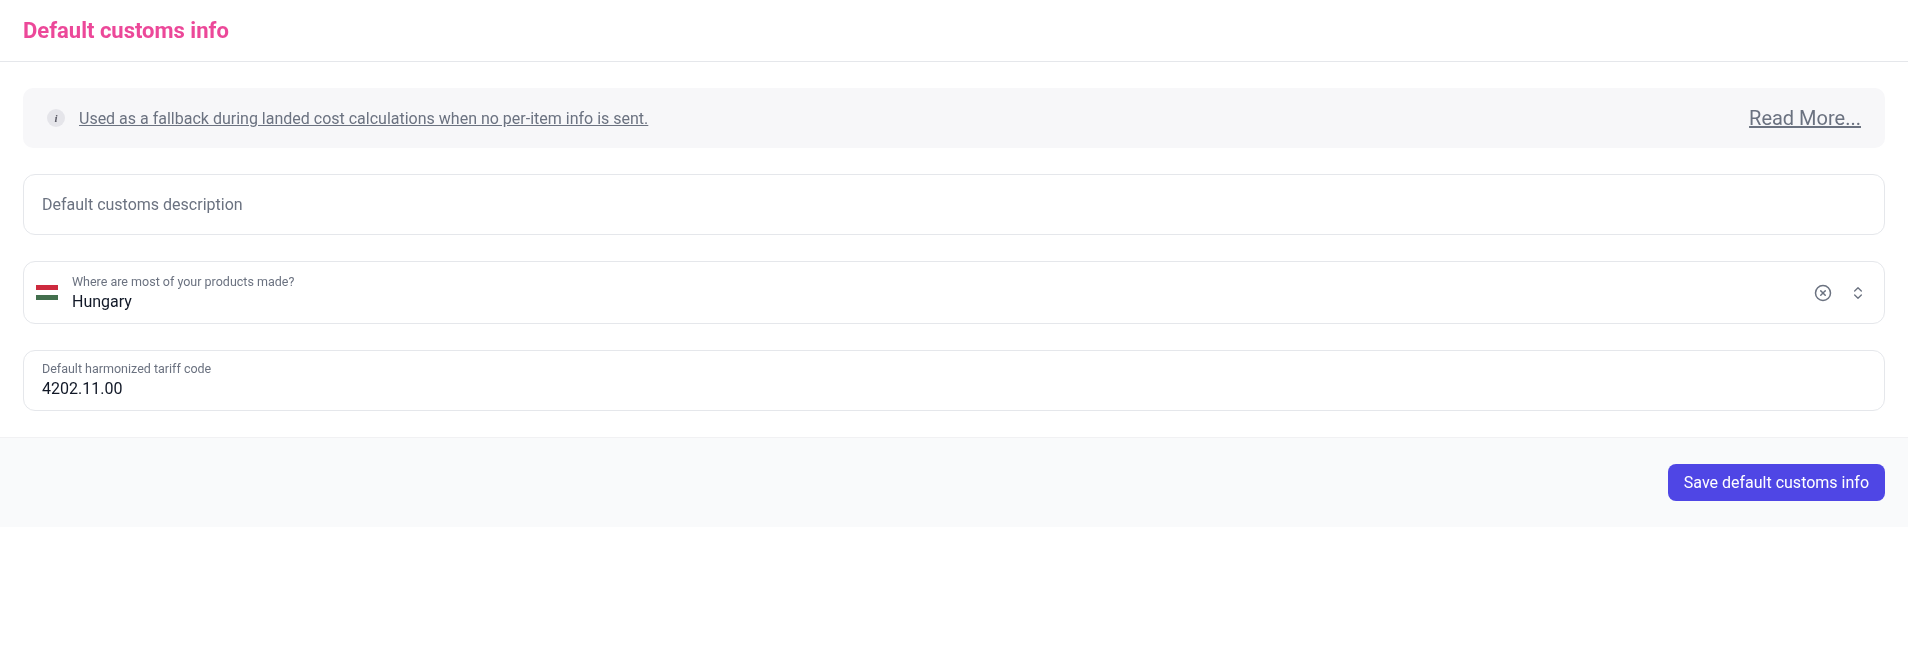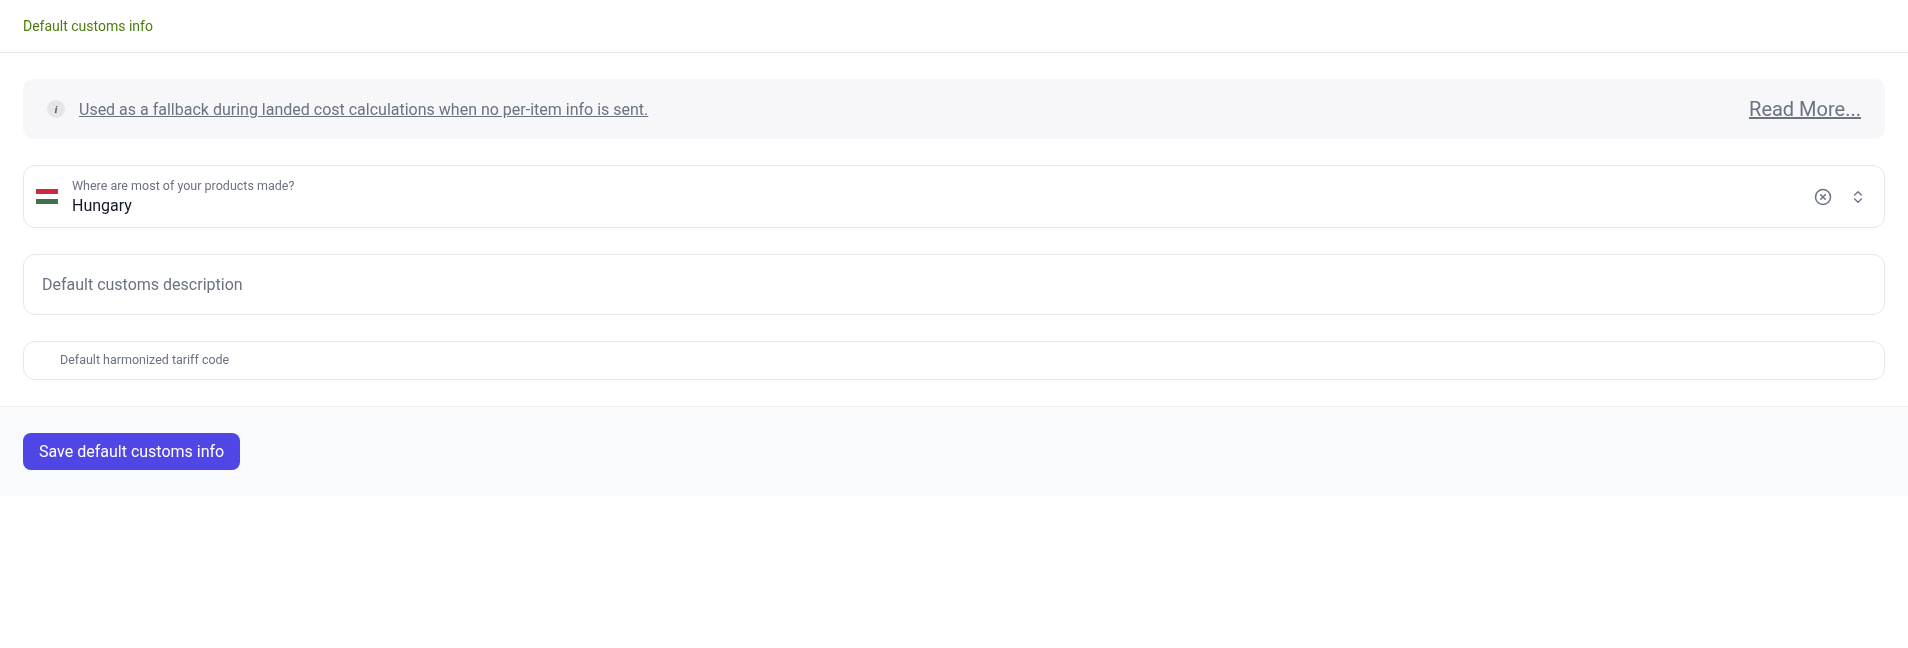--- a/index.html
+++ b/index.html
@@ -11,23 +11,23 @@
     font-family: -apple-system, BlinkMacSystemFont, "Segoe UI", Roboto, "Helvetica Neue", Arial, sans-serif;
     background: #ffffff;
     color: #111827;
     font-size: 16px;
   }
   .page-header {
     padding: 18px 23px;
     border-bottom: 1px solid #e5e7eb;
   }
   .page-title {
-    font-size: 14px;
-    font-weight: 400;
-    color: #4d7c0f;
+    font-size: 22px;
+    font-weight: 700;
+    color: #ec4899;
   }
   .content {
     padding: 26px 23px 26px 23px;
   }
   .info-banner {
     background: #f7f7f9;
     border-radius: 10px;
     padding: 18px 24px;
     display: flex;
     align-items: center;
@@ -115,28 +115,28 @@
     cursor: pointer;
   }
   .desc-field {
     padding: 20px 18px;
   }
   .desc-placeholder {
     color: #6b7280;
     font-size: 16px;
   }
   .tariff-field {
-    padding: 10px 18px 12px 36px;
+    padding: 10px 18px 12px 18px;
     margin-bottom: 0;
   }
   .footer {
     background: #f9fafb;
     padding: 26px 23px;
     display: flex;
-    justify-content: flex-start;
+    justify-content: flex-end;
     border-top: 1px solid #f1f1f3;
   }
   .save-btn {
     background: #4f46e5;
     color: #ffffff;
     border: none;
     border-radius: 8px;
     padding: 9px 16px;
     font-size: 16px;
     cursor: pointer;
@@ -152,20 +152,24 @@
 </div>
 
 <div class="content">
 
   <div class="info-banner">
     <div class="info-left">
       <div class="info-icon">i</div>
       <div class="info-text">Used as a fallback during landed cost calculations when no per-item info is sent.</div>
     </div>
     <a class="read-more">Read More...</a>
+  </div>
+
+  <div class="field desc-field">
+    <div class="desc-placeholder">Default customs description</div>
   </div>
 
   <div class="field country-field">
     <div class="flag">
       <div class="stripe-red"></div>
       <div class="stripe-white"></div>
       <div class="stripe-green"></div>
     </div>
     <div class="field-col">
       <div class="field-label">Where are most of your products made?</div>
@@ -181,27 +185,24 @@
       </span>
       <span class="chevrons">
         <svg width="16" height="16" viewBox="0 0 24 24" fill="none" stroke="currentColor" stroke-width="2" stroke-linecap="round" stroke-linejoin="round">
           <polyline points="7 9 12 4 17 9"></polyline>
           <polyline points="7 15 12 20 17 15"></polyline>
         </svg>
       </span>
     </div>
   </div>
 
-  <div class="field desc-field">
-    <div class="desc-placeholder">Default customs description</div>
-  </div>
-
   <div class="field tariff-field">
     <div class="field-col">
       <div class="field-label">Default harmonized tariff code</div>
+      <div class="field-value">4202.11.00</div>
     </div>
   </div>
 
 </div>
 
 <div class="footer">
   <button class="save-btn">Save default customs info</button>
 </div>
 
 </body></html>

